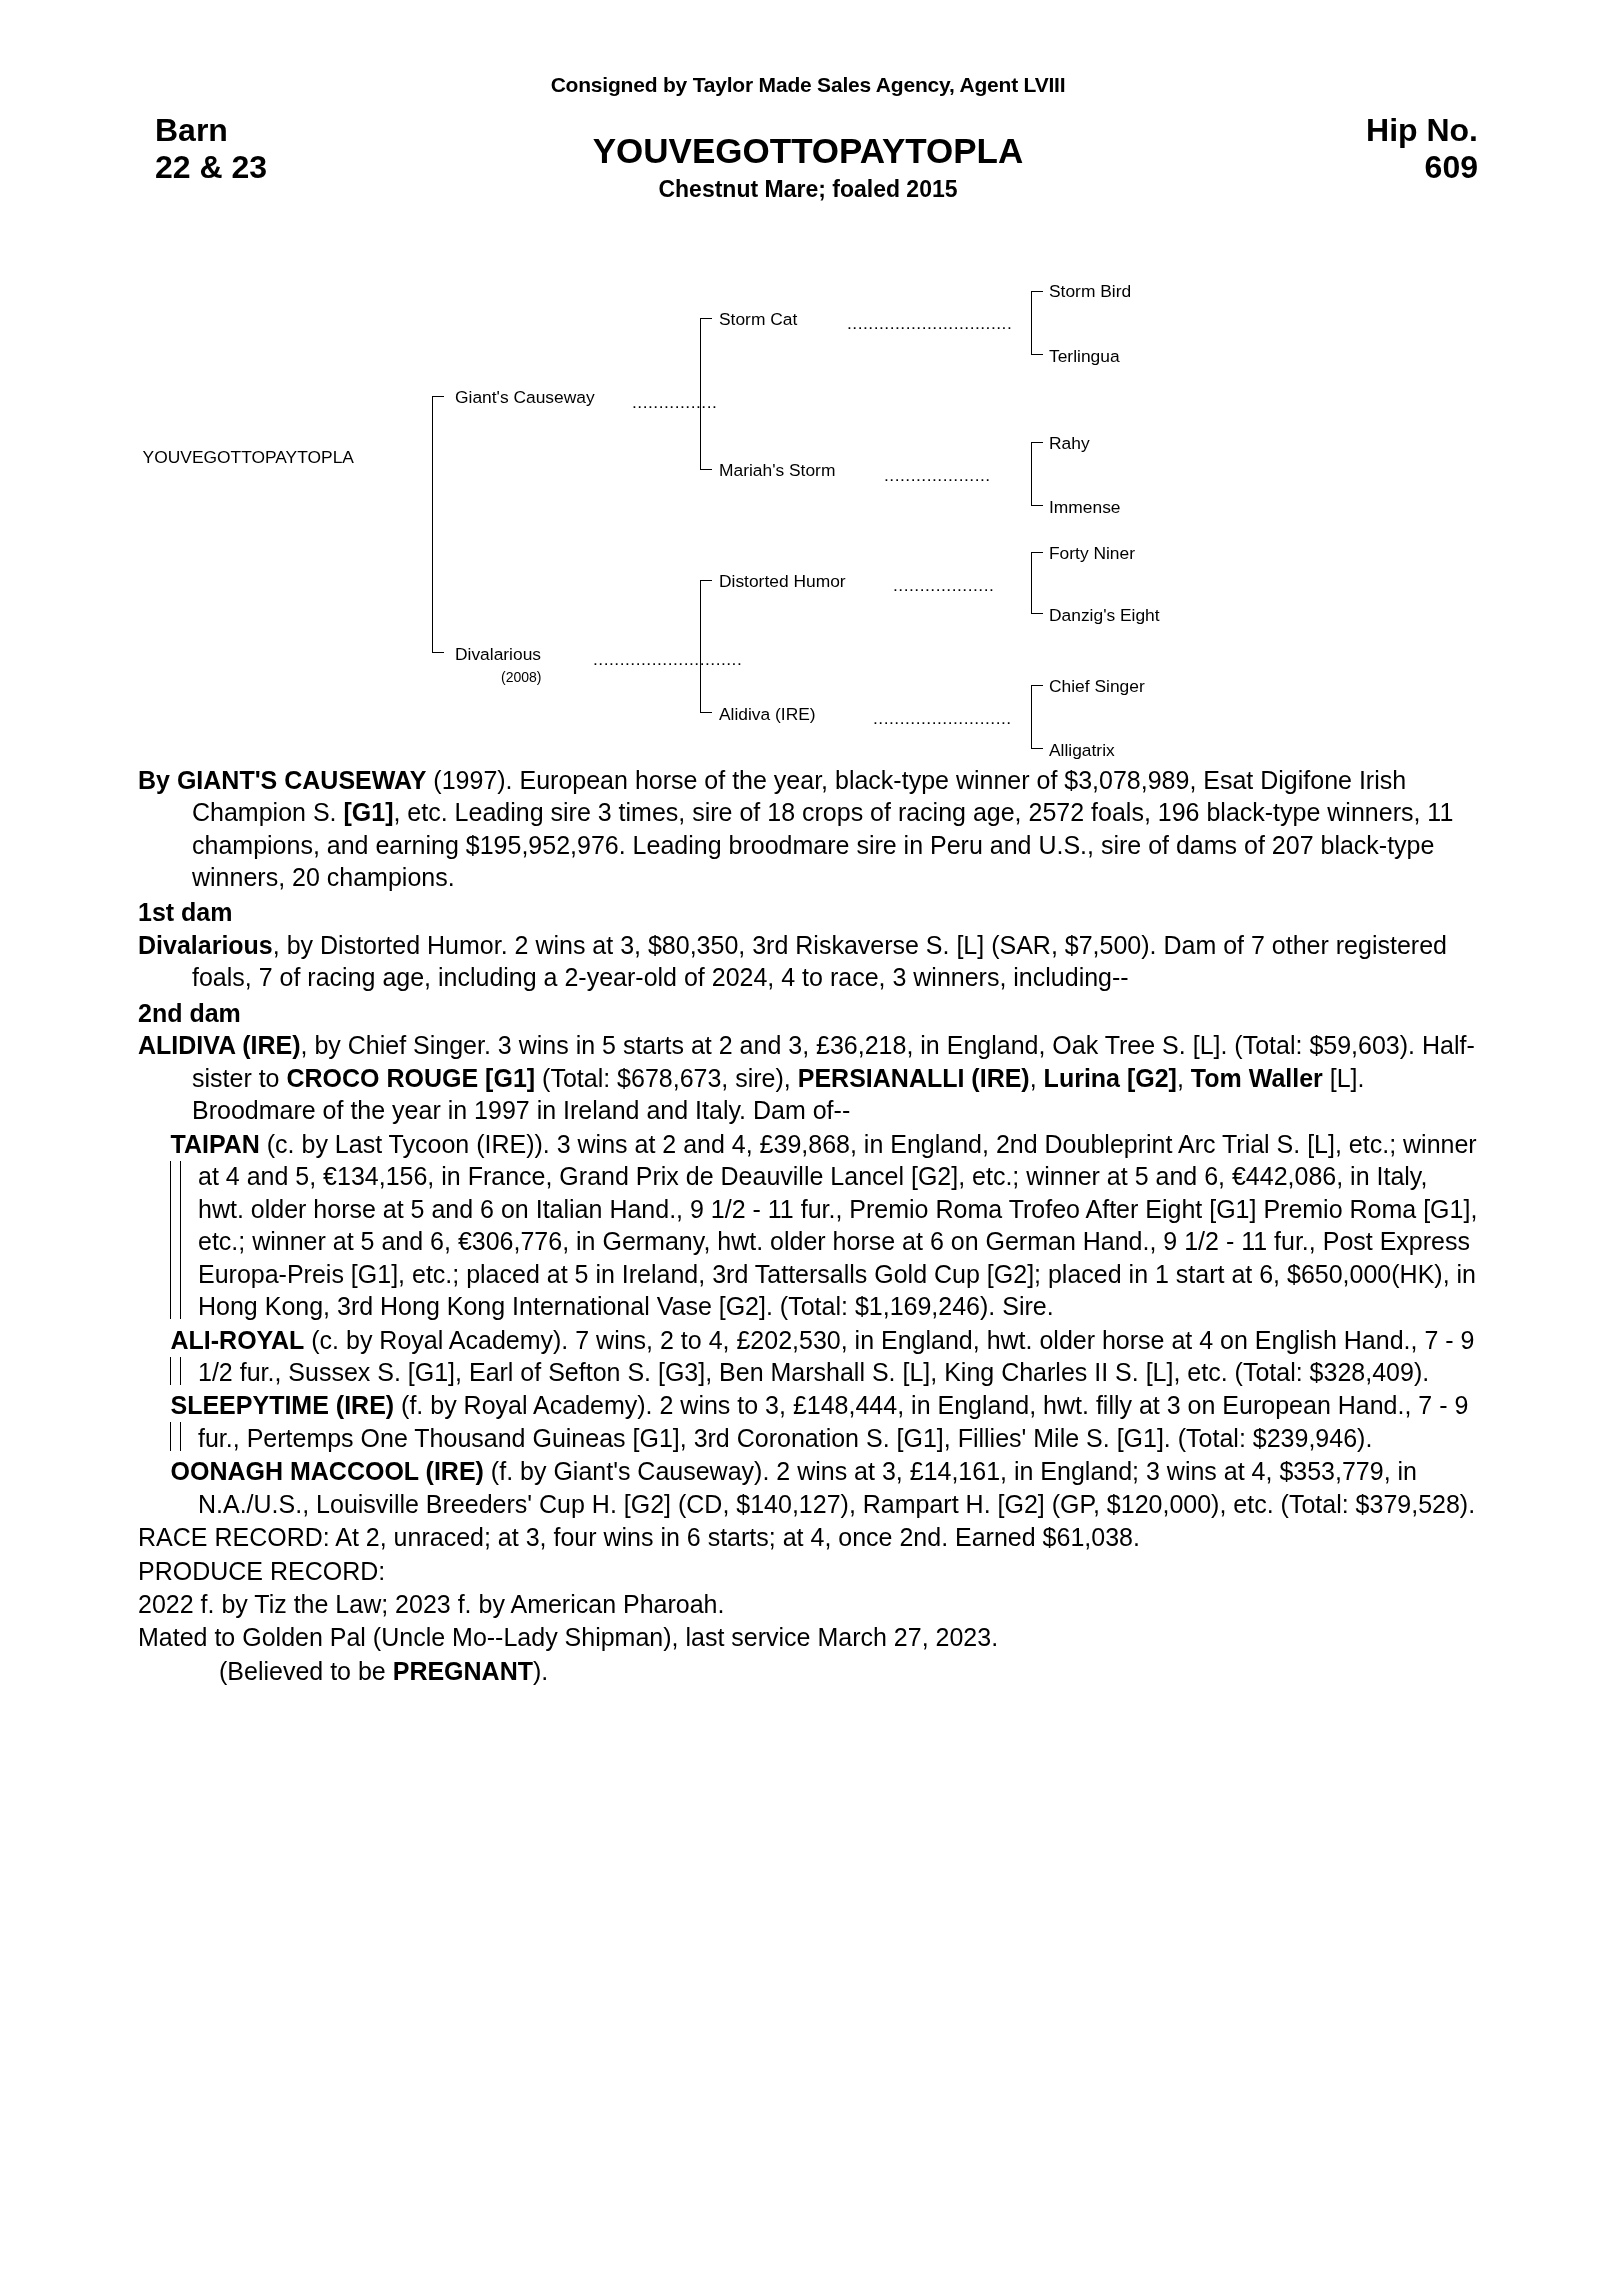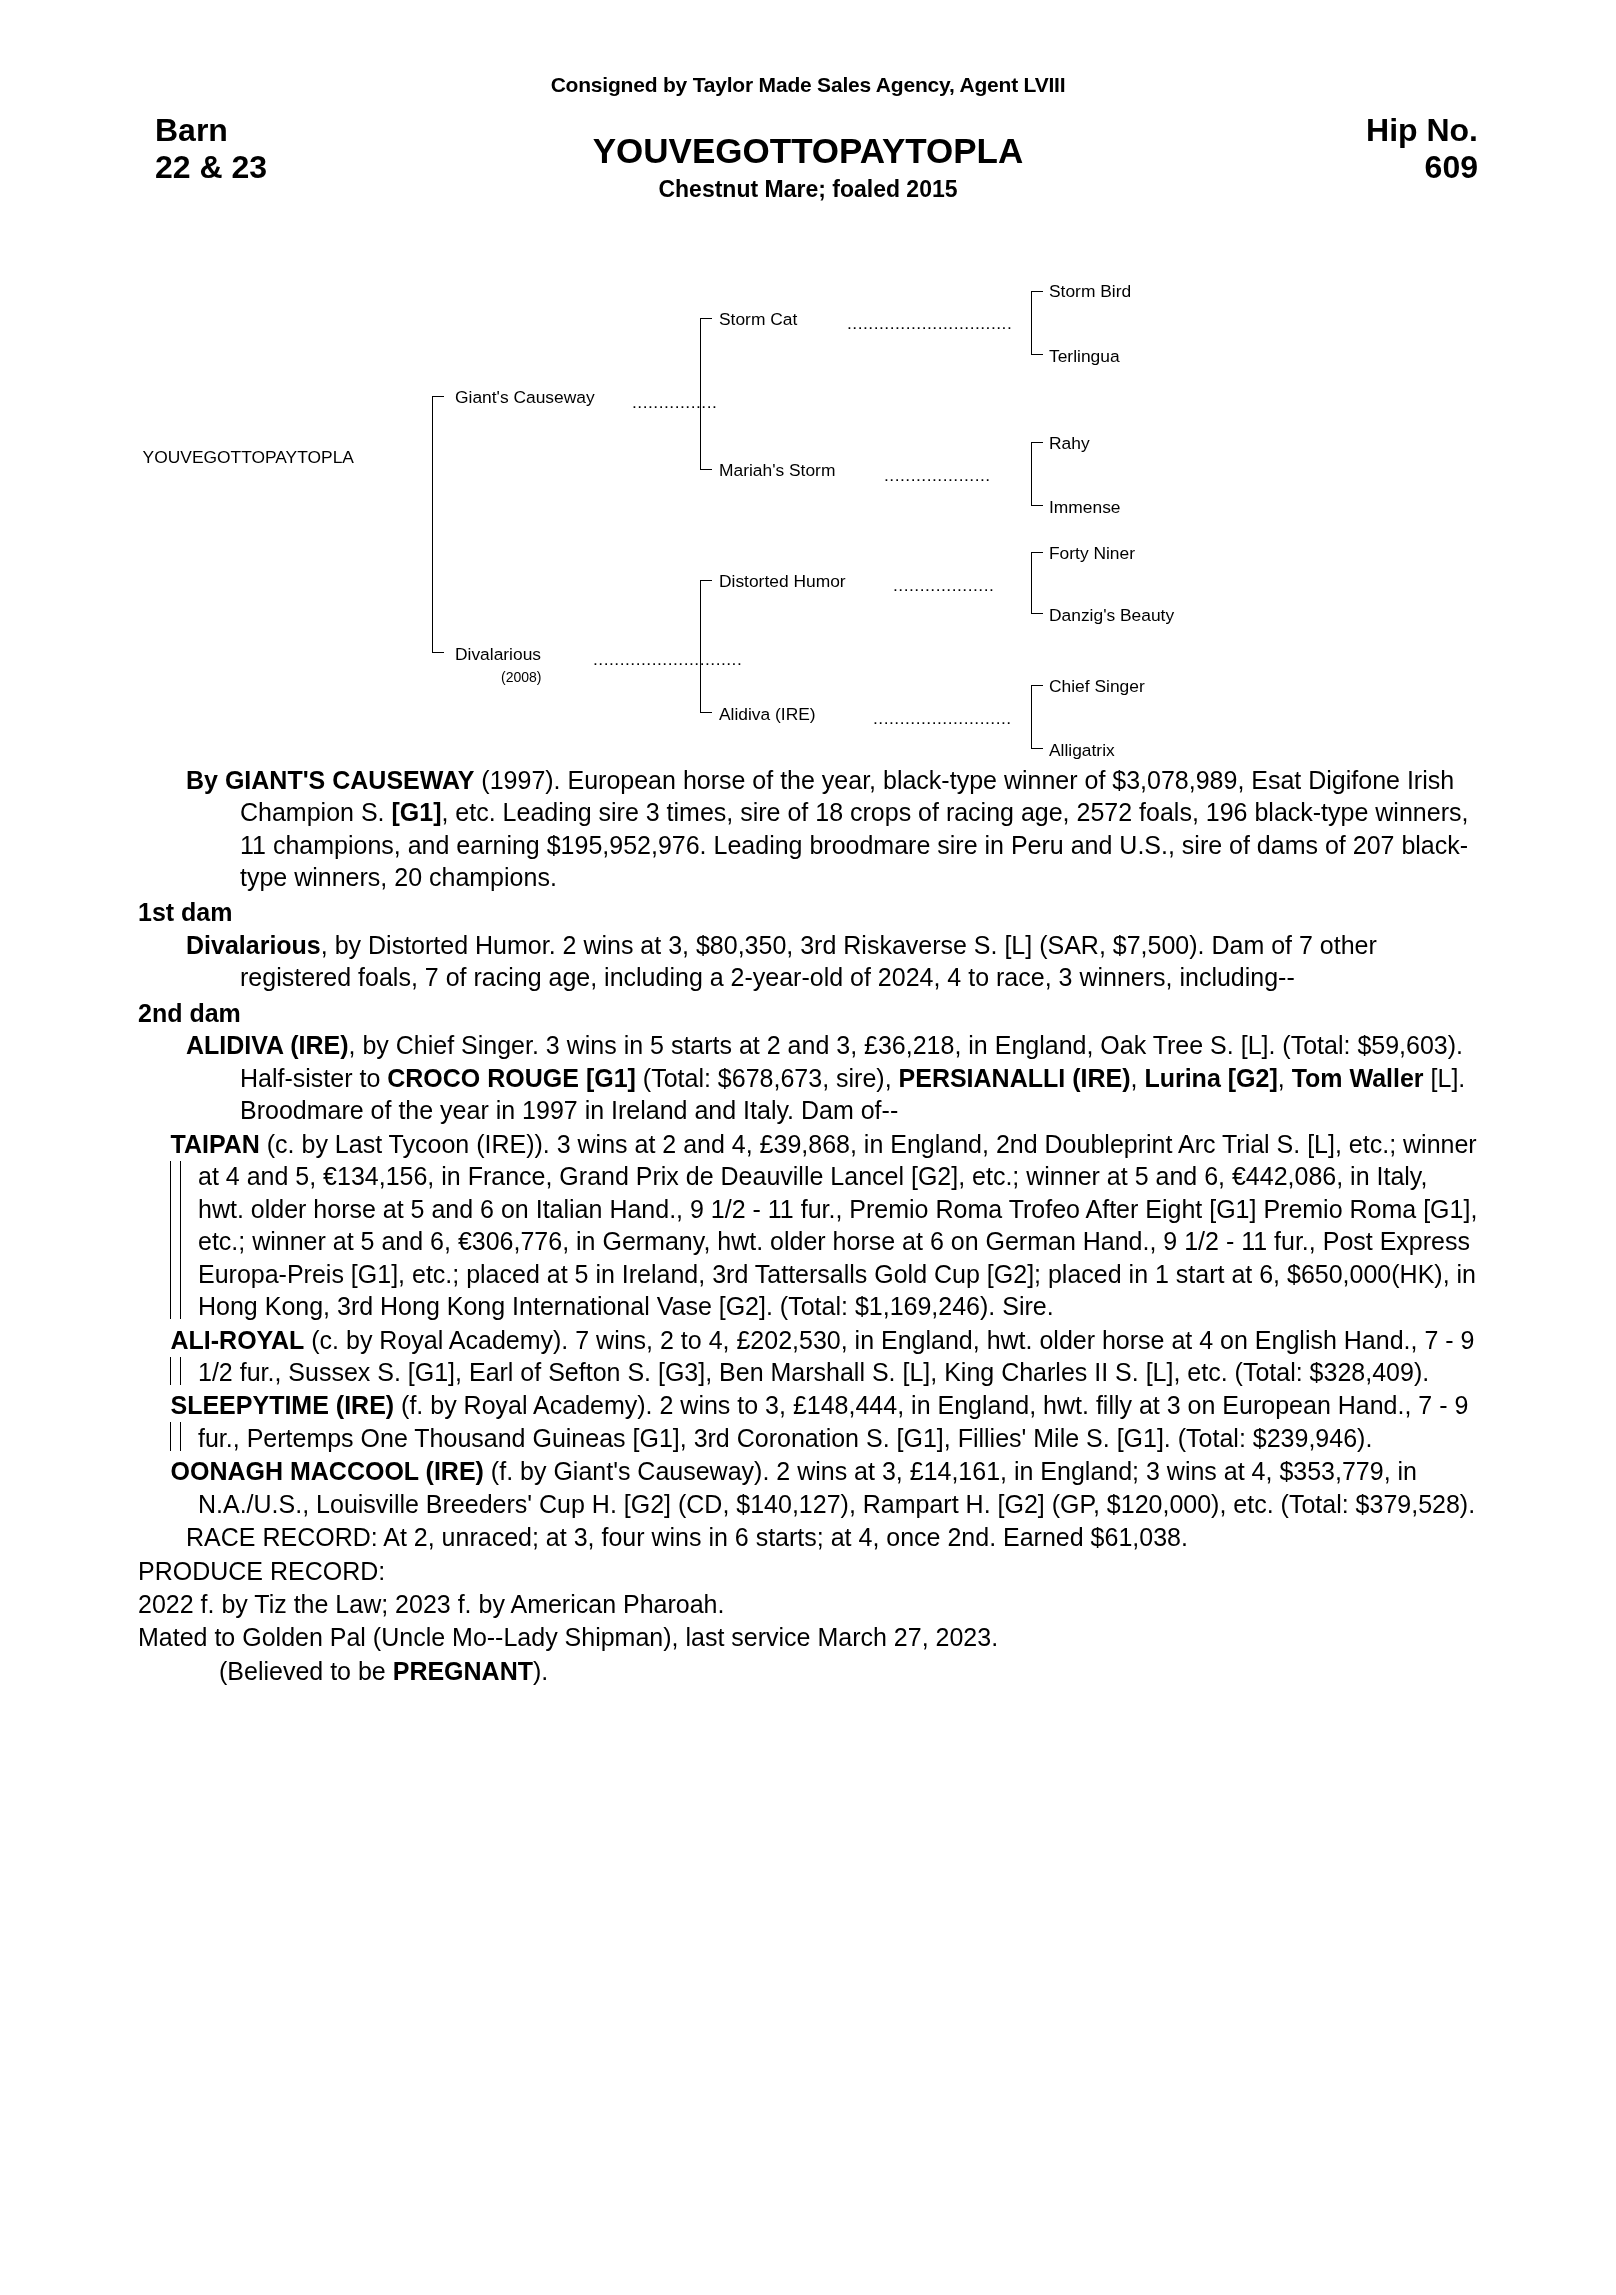--- a/index.html
+++ b/index.html
@@ -96,21 +96,21 @@
   
   .body {
     margin-top: 9.2px;
     font-size: 25px;
     line-height: 1.30;
   }
   .para {
     margin-bottom: 0.9px;
     text-align: left;
   }
-  .hang-1 { padding-left: 54px; text-indent: -54px; margin-left: 48px; }
+  .hang-1 { padding-left: 54px; text-indent: -54px; }
   .sect {
     font-weight: bold;
     font-size: 25px;
     margin-top: 2.8px;
   }
   b, .b { font-weight: bold; }
   .offspring {
     position: relative;
     padding-left: 60px;
     text-indent: -27.5px;
@@ -173,21 +173,21 @@
     <div class="ped-label" style="left:911px; top:193px;">Rahy</div>
     <div class="ped-label" style="left:911px; top:257px;text-align:center;">Immense</div>
 
     <div class="ped-label" style="left:317px; top:404px;">Divalarious</div>
     <div class="ped-label dots" style="left:455px; top:409px;">............................</div>
     <div class="ped-label" style="left:363px; top:429px; font-size:14px;">(2008)</div>
 
     <div class="ped-label" style="left:581px; top:331px;">Distorted Humor</div>
     <div class="ped-label dots" style="left:755px; top:335px;">...................</div>
     <div class="ped-label" style="left:911px; top:303px;">Forty Niner</div>
-    <div class="ped-label" style="left:911px; top:365px;">Danzig's Beauty</div>
+    <div class="ped-label" style="left:911px; top:365px;">Danzig's Eight</div>
 
     <div class="ped-label" style="left:581px; top:464px;">Alidiva (IRE)</div>
     <div class="ped-label dots" style="left:735px; top:468px;">..........................</div>
     <div class="ped-label" style="left:911px; top:436px;">Chief Singer</div>
     <div class="ped-label" style="left:911px; top:500px;">Alligatrix</div>
 
     <div class="brace" style="left:294px; top:156px; height:257px;"></div>
     <div class="brace" style="left:562px; top:78px; height:152px;"></div>
     <div class="brace" style="left:562px; top:340px; height:133px;"></div>
     <div class="brace" style="left:893px; top:51px; height:64px;"></div>

